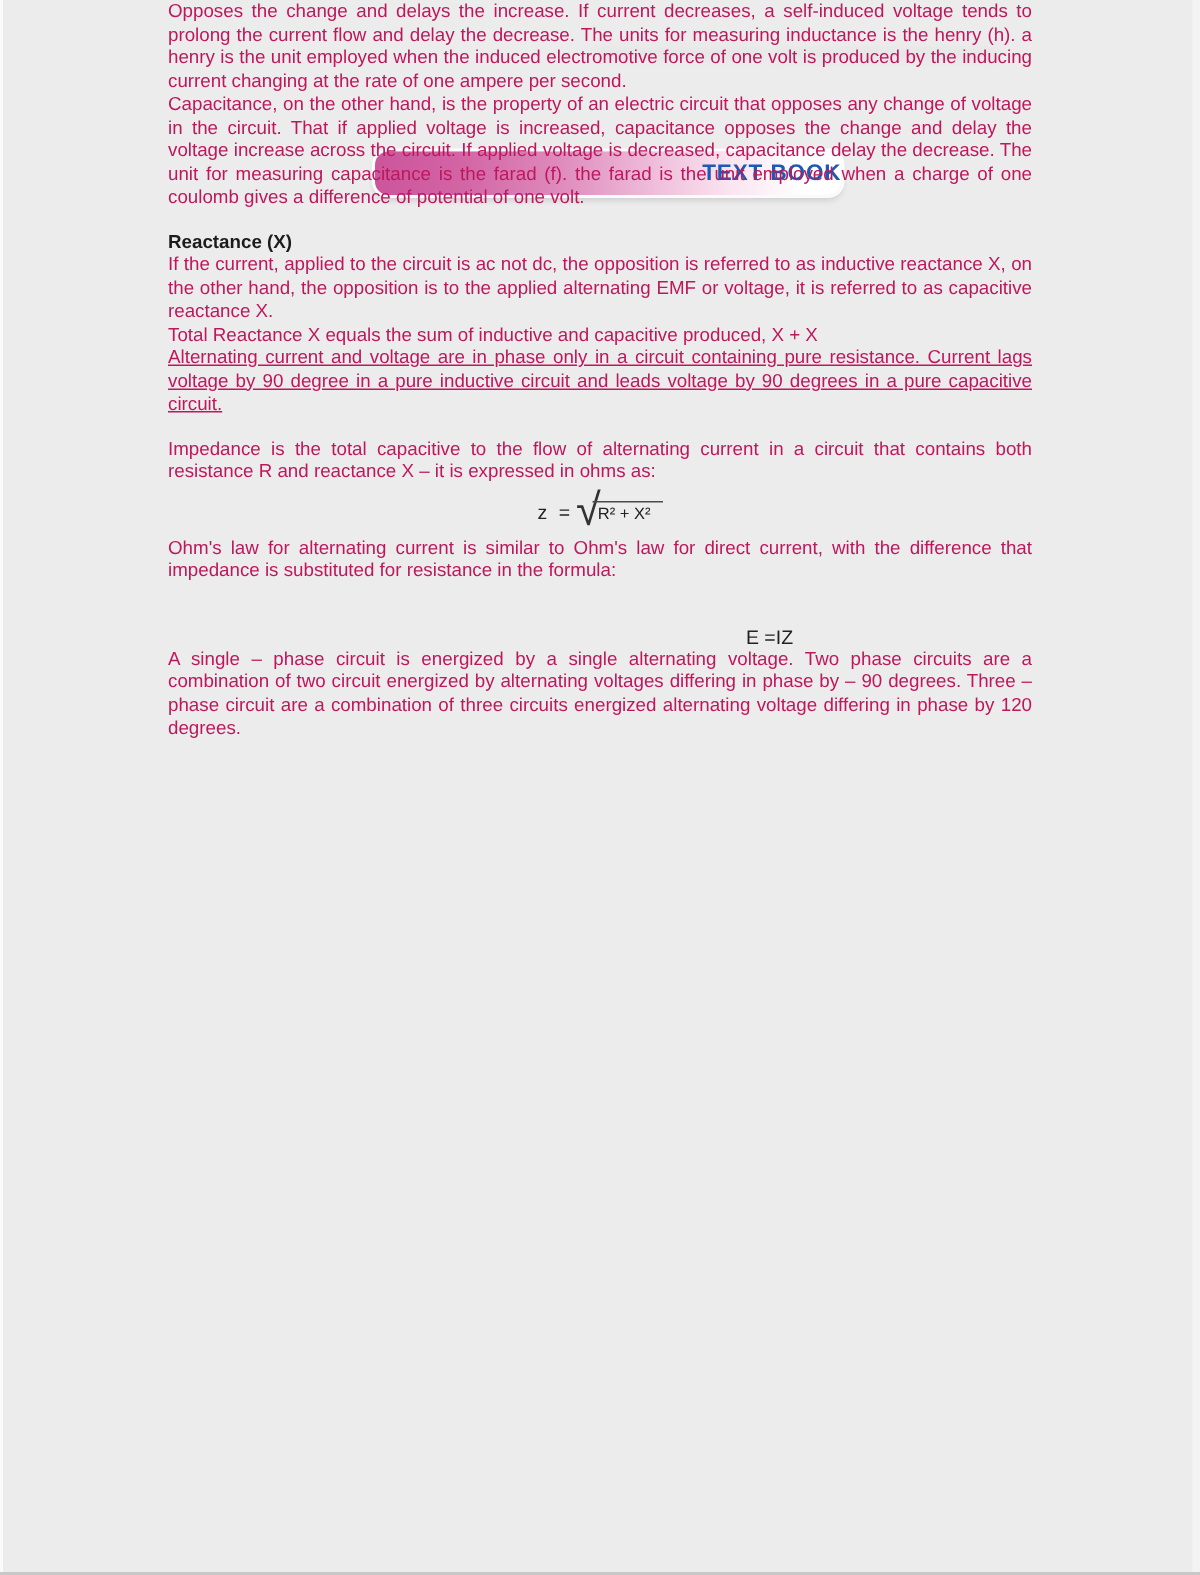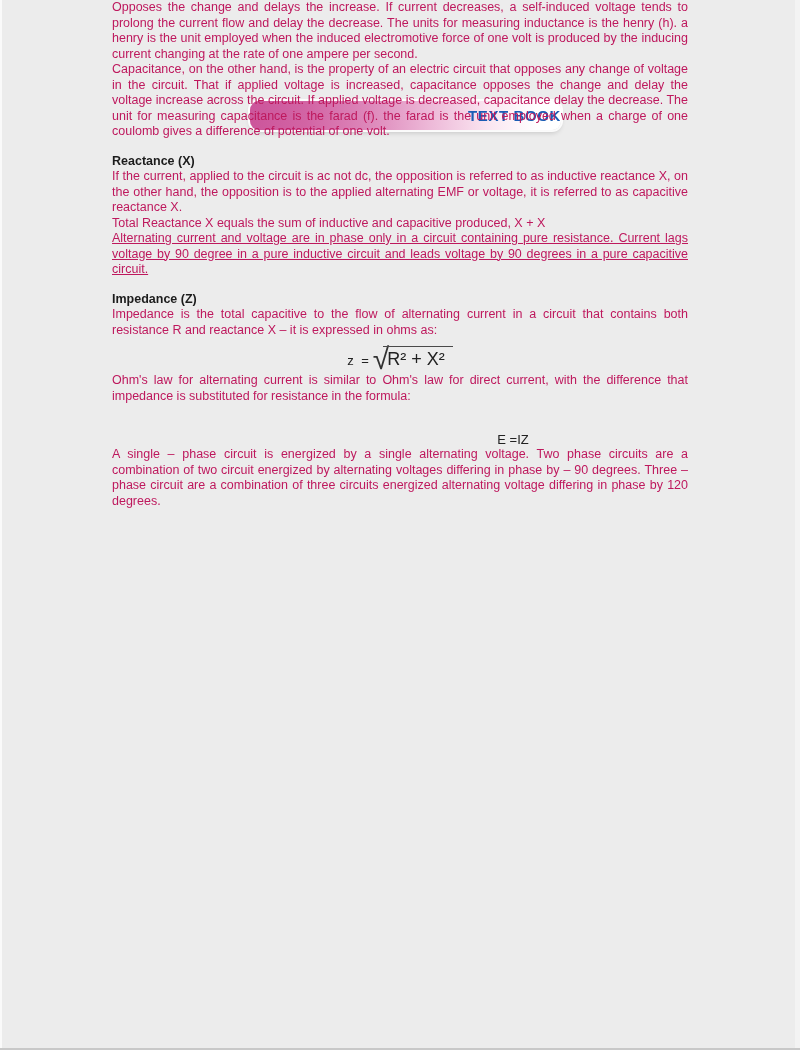--- a/index.html
+++ b/index.html
@@ -96,21 +96,21 @@
     font-weight: 400;
     line-height: 20px;
     vertical-align: -4px;
     margin: 0 -6px 0 2px;
     color: #333;
   }
   .radicand {
     display: inline-block;
     border-top: 1.6px solid #4a4a4a;
     padding: 2px 8px 0 4px;
-    font-size: 18px;
+    font-size: 11px;
   }
 
   .p7 { margin-top: 12px; }
 
   .formula-e {
     margin-top: 28px;
     padding-left: 226px;
     text-align: center;
     font-size: 13px;
     color: #222;
@@ -140,21 +140,20 @@
   <div class="section-reactance">
     <h3>Reactance (X)</h3>
     <p>If the current, applied to the circuit is ac not dc, the opposition is referred to as inductive reactance X, on the other hand, the opposition is to the applied alternating EMF or voltage, it is referred to as capacitive reactance X.</p>
   </div>
 
   <p class="p4">Total Reactance X equals the sum of inductive and capacitive produced, X + X</p>
 
   <p class="p5">Alternating current and voltage are in phase only in a circuit containing pure resistance. Current lags voltage by 90 degree in a pure inductive circuit and leads voltage by 90 degrees in a pure capacitive circuit.</p>
 
   <div class="section-impedance">
-    <h3>Impedance (Z)</h3>
     <p>Impedance is the total capacitive to the flow of alternating current in a circuit that contains both resistance R and reactance X – it is expressed in ohms as:</p>
   </div>
 
   <div class="formula-z">
     <span class="lhs">z =</span><span class="radical-sign">√</span><span class="radicand">R² + X²</span>
   </div>
 
   <p class="p7">Ohm's law for alternating current is similar to Ohm's law for direct current, with the difference that impedance is substituted for resistance in the formula:</p>
 
   <div class="formula-e">E =IZ</div>

